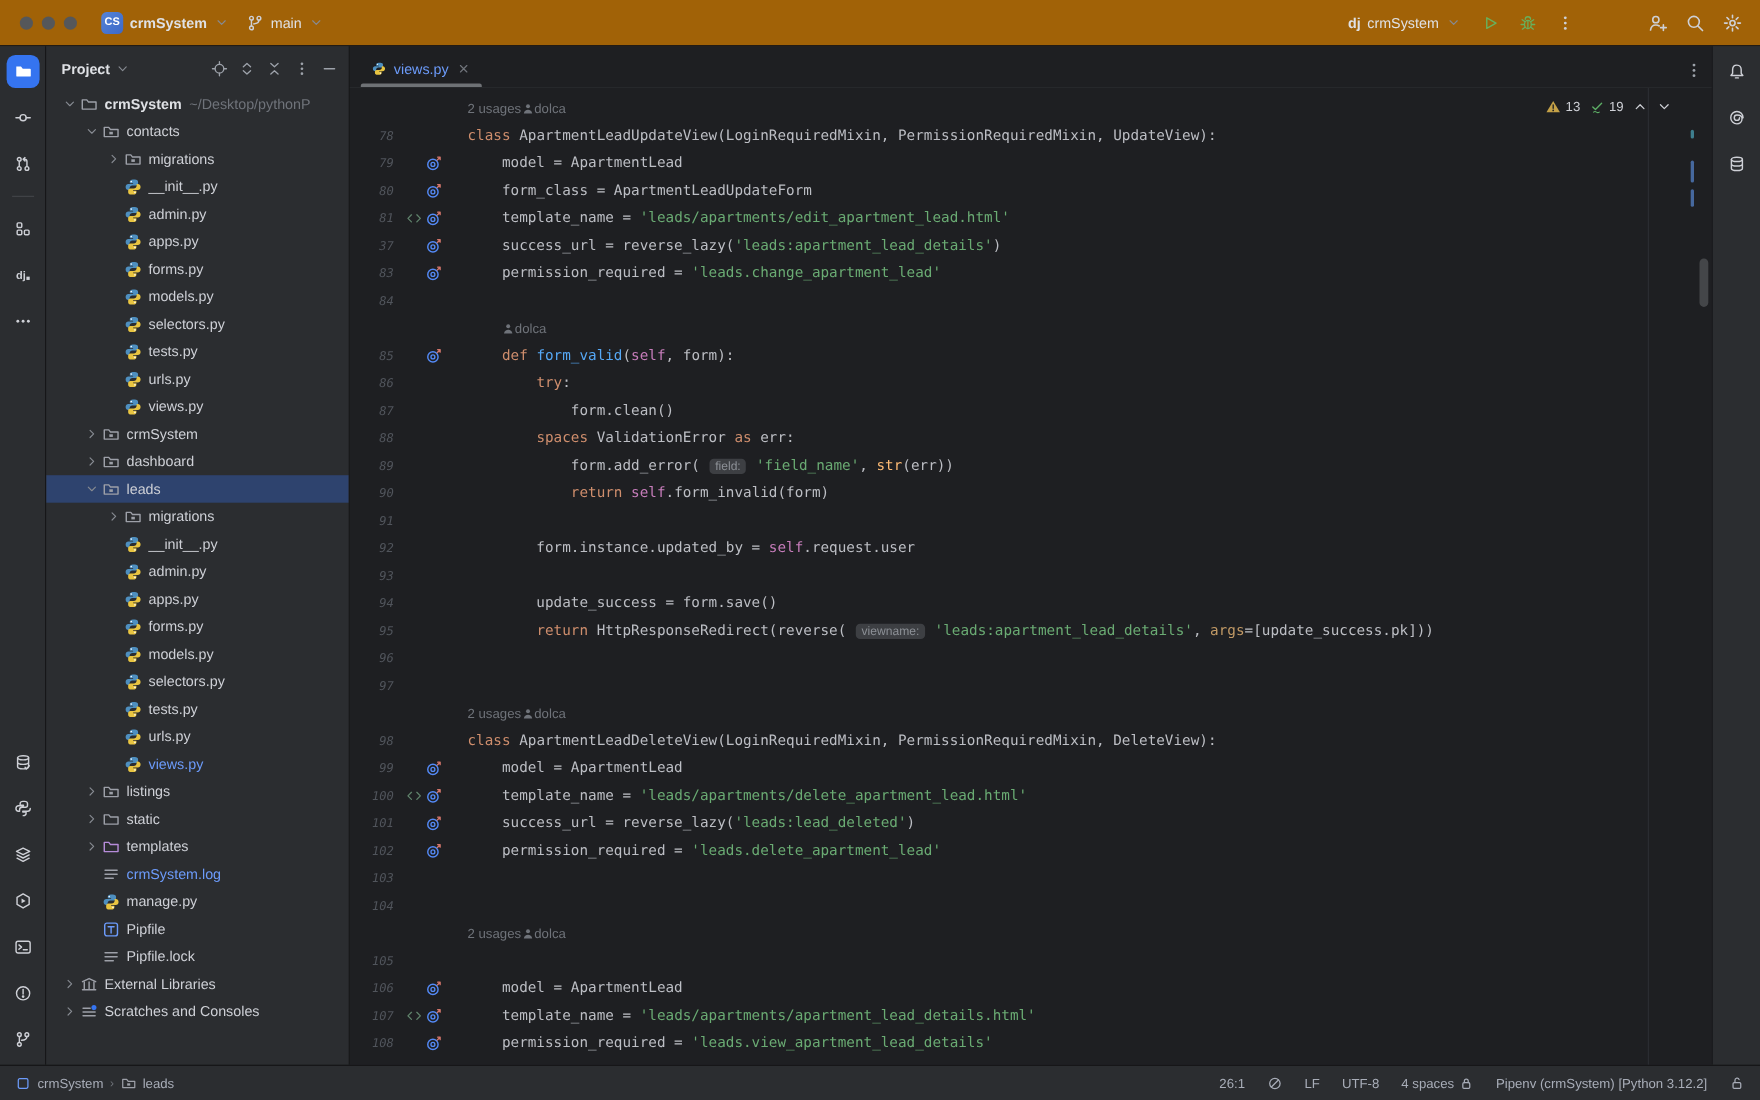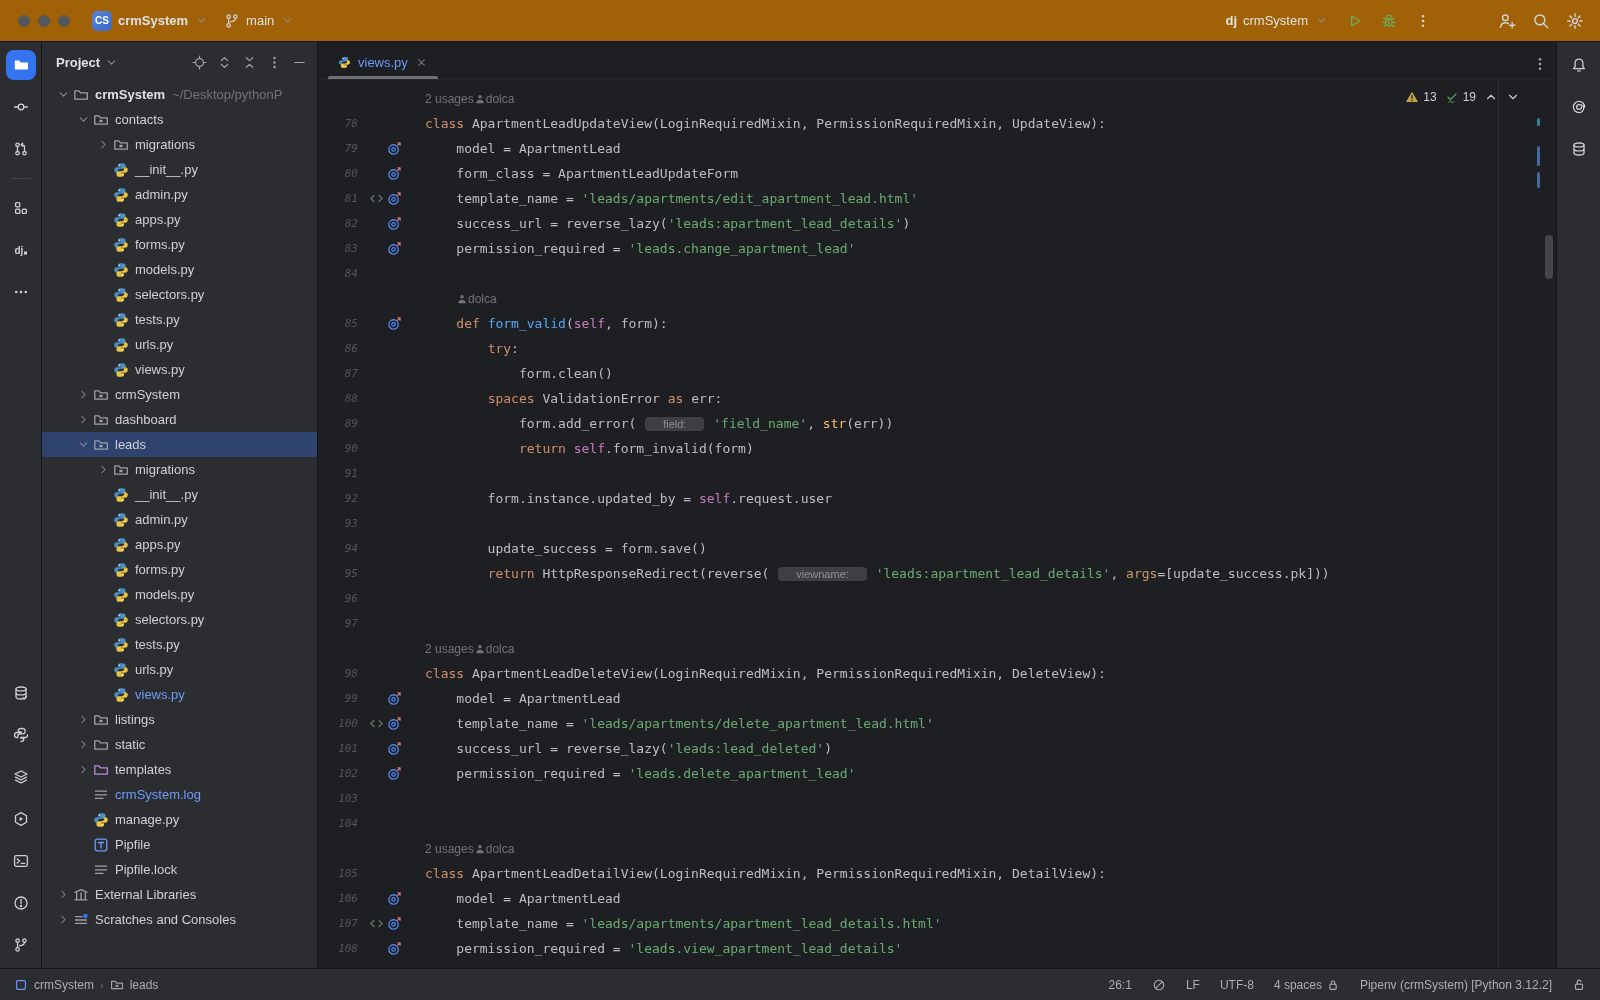--- a/index.html
+++ b/index.html
@@ -71,21 +71,21 @@
 
   .codearea { flex:1; position:relative; overflow:hidden; padding-top:6px; }
   .crow { height:25px; display:flex; align-items:center; font-family:"DejaVu Sans Mono", monospace; font-size:13px; }
   .lnum { width:40px; flex:0 0 40px; text-align:right; color:#50545B; font-size:11px;font-style:italic; }
   .gut { width:54px; flex:0 0 54px; display:flex; justify-content:flex-end; align-items:center; gap:3px; padding-right:10px; }
   .gut .icon svg { width:15px; height:15px; }
   .codeline { white-space:pre; color:#BCBEC4; }
   .tok-k { color:#CF8E6D; } .tok-d { color:#BCBEC4; } .tok-s { color:#6AAB73; }
   .tok-f { color:#56A8F5; } .tok-sf { color:#C77DBB; } .tok-b { color:#fdba74; }
   .tok-na { color:#C29A66; }
-  .tok-h { background:#3D3F43; color:#8C9096; border-radius:4px; padding:1px 18px; font-size:11px;
+  .tok-h { background:#3D3F43; color:#8C9096; border-radius:4px; padding:1px 5px; font-size:11px;
            font-family:"Liberation Sans", sans-serif; margin:0 1px; }
   .ann-row { font-family:"Liberation Sans", sans-serif; font-size:12px; color:#6F737A; display:flex;
              align-items:center; gap:0; }
   .ann-row .person-wrap svg { width:12px; height:12px; }
   .ann-text { cursor:pointer; }
 
   .margin-guide { position:absolute; top:0; bottom:0; left:1180px; width:1px; background:#2C2E33; }
   .analysis { position:absolute; top:10px; right:36px; display:flex; align-items:center; gap:8px;
               font-size:12px; color:#CED0D6; font-family:"Liberation Sans", sans-serif; }
   .analysis .icon svg { width:14px; height:14px; }
@@ -877,21 +877,21 @@
                   <svg viewBox="0 0 16 16">
                     <circle cx="7" cy="9" r="5" fill="none" stroke="#548AF7" stroke-width="1.4"></circle>
                     <circle cx="7" cy="9" r="1.9" fill="none" stroke="#548AF7" stroke-width="1.3"></circle>
                     <path d="M11.3 4.7 14 2M14 2v2.4M14 2h-2.4" stroke="#D2756B" stroke-width="1.3" fill="none" stroke-linecap="round" stroke-linejoin="round"></path>
                   </svg>
                 </span>
               </span>
               <span class="codeline" style="padding-left: 13px;"><span class="tok-d">    template_name = </span><span class="tok-s">'leads/apartments/edit_apartment_lead.html'</span></span>
             </div>
             <div class="crow">
-              <span class="lnum">82</span>
+              <span class="lnum">37</span>
               <span class="gut">
                 <span class="icon">
                   <svg viewBox="0 0 16 16">
                     <circle cx="7" cy="9" r="5" fill="none" stroke="#548AF7" stroke-width="1.4"></circle>
                     <circle cx="7" cy="9" r="1.9" fill="none" stroke="#548AF7" stroke-width="1.3"></circle>
                     <path d="M11.3 4.7 14 2M14 2v2.4M14 2h-2.4" stroke="#D2756B" stroke-width="1.3" fill="none" stroke-linecap="round" stroke-linejoin="round"></path>
                   </svg>
                 </span>
               </span>
               <span class="codeline" style="padding-left: 13px;"><span class="tok-d">    success_url = reverse_lazy(</span><span class="tok-s">'leads:apartment_lead_details'</span><span class="tok-d">)</span></span>
@@ -1096,21 +1096,20 @@
                     <circle cx="8" cy="4.9" r="2.4"></circle>
                     <path d="M2.9 13.6c.5-3.1 2.6-4.5 5.1-4.5s4.6 1.4 5.1 4.5z"></path>
                   </svg>
                 </span>
                 <span class="ann-text">dolca</span>
               </span>
             </div>
             <div class="crow">
               <span class="lnum">105</span>
               <span class="gut"></span>
-              <span class="codeline" style="padding-left: 13px;"><span class="tok-k">class </span><span class="tok-d">ApartmentLeadDetailView(LoginRequiredMixin, PermissionRequiredMixin, DetailView):</span></span>
             </div>
             <div class="crow">
               <span class="lnum">106</span>
               <span class="gut">
                 <span class="icon">
                   <svg viewBox="0 0 16 16">
                     <circle cx="7" cy="9" r="5" fill="none" stroke="#548AF7" stroke-width="1.4"></circle>
                     <circle cx="7" cy="9" r="1.9" fill="none" stroke="#548AF7" stroke-width="1.3"></circle>
                     <path d="M11.3 4.7 14 2M14 2v2.4M14 2h-2.4" stroke="#D2756B" stroke-width="1.3" fill="none" stroke-linecap="round" stroke-linejoin="round"></path>
                   </svg>

